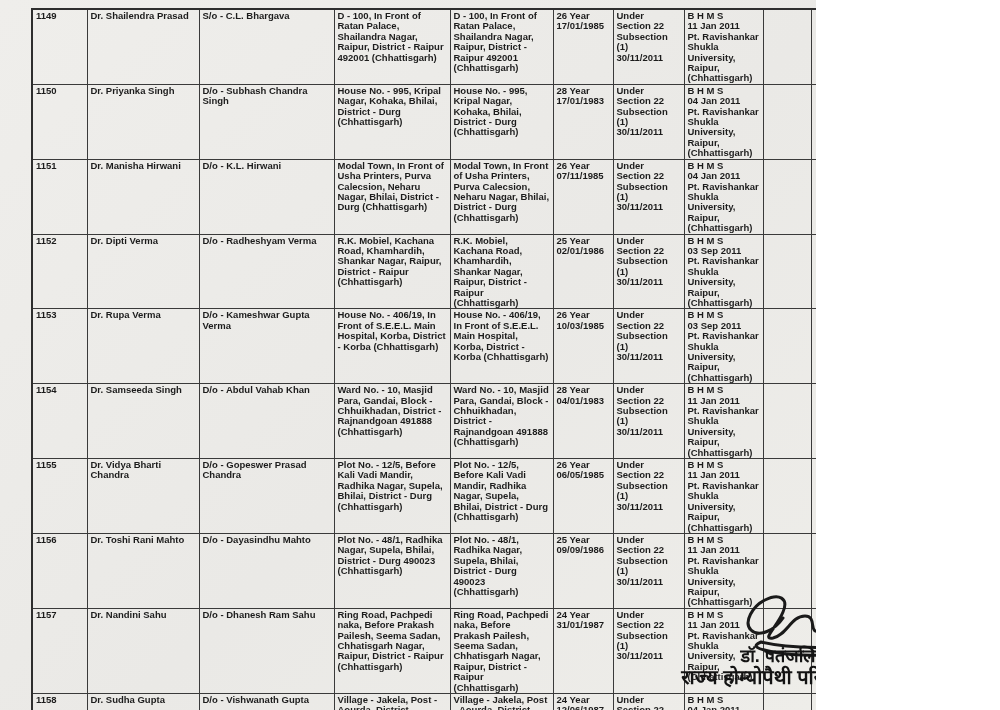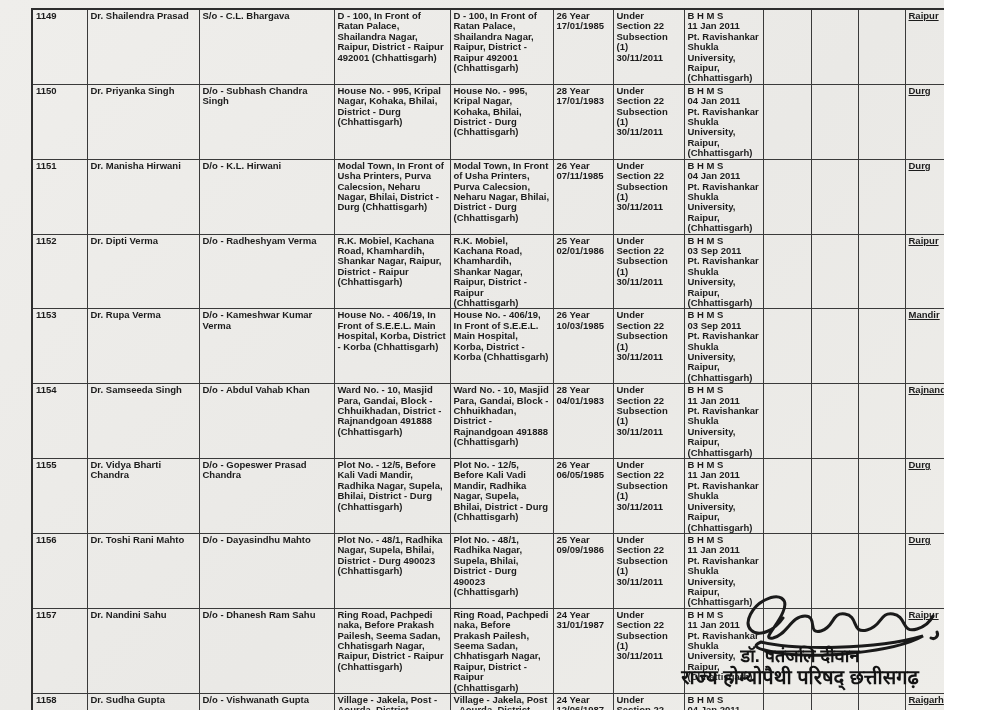--- a/index.html
+++ b/index.html
@@ -1,19 +1,19 @@
 <!DOCTYPE html>
 <html><head>
 <meta charset="utf-8">
 <style>
   html, body { margin: 0; padding: 0; }
   body { font-family: "Liberation Sans", sans-serif; }
   .screen {
     position: relative;
-    width: 944px;
+    width: 816px;
     height: 710px;
     background: #edecE9;
     background: linear-gradient(135deg, #efeeeb 0%, #eae9e6 55%, #eeede9 100%);
     overflow: hidden;
     color: #141414;
   }
   table.reg-table {
     position: absolute;
     left: 31px;
     top: 8px;
@@ -166,21 +166,21 @@
 03 Sep  2011
 Pt. Ravishankar Shukla  University, Raipur, (Chhattisgarh)</td>
           <td class="c-extra1"></td>
           <td class="c-extra2"></td>
           <td class="c-extra3"></td>
           <td class="c-district">Raipur</td>
         </tr>
         <tr>
           <td class="c-sno">1153</td>
           <td class="c-name">Dr. Rupa Verma</td>
-          <td class="c-father">D/o - Kameshwar  Kumar Verma</td>
+          <td class="c-father">D/o - Kameshwar  Gupta Verma</td>
           <td class="c-address1">House No. - 406/19, In Front of S.E.E.L. Main Hospital, Korba, District - Korba (Chhattisgarh)</td>
           <td class="c-address2">House No. - 406/19, In Front of S.E.E.L. Main Hospital, Korba, District - Korba (Chhattisgarh)</td>
           <td class="c-age">26 Year
 10/03/1985</td>
           <td class="c-section">Under Section 22
 Subsection (1)
 30/11/2011</td>
           <td class="c-qualification">B H M S
 03 Sep  2011
 Pt. Ravishankar Shukla  University, Raipur, (Chhattisgarh)</td>

